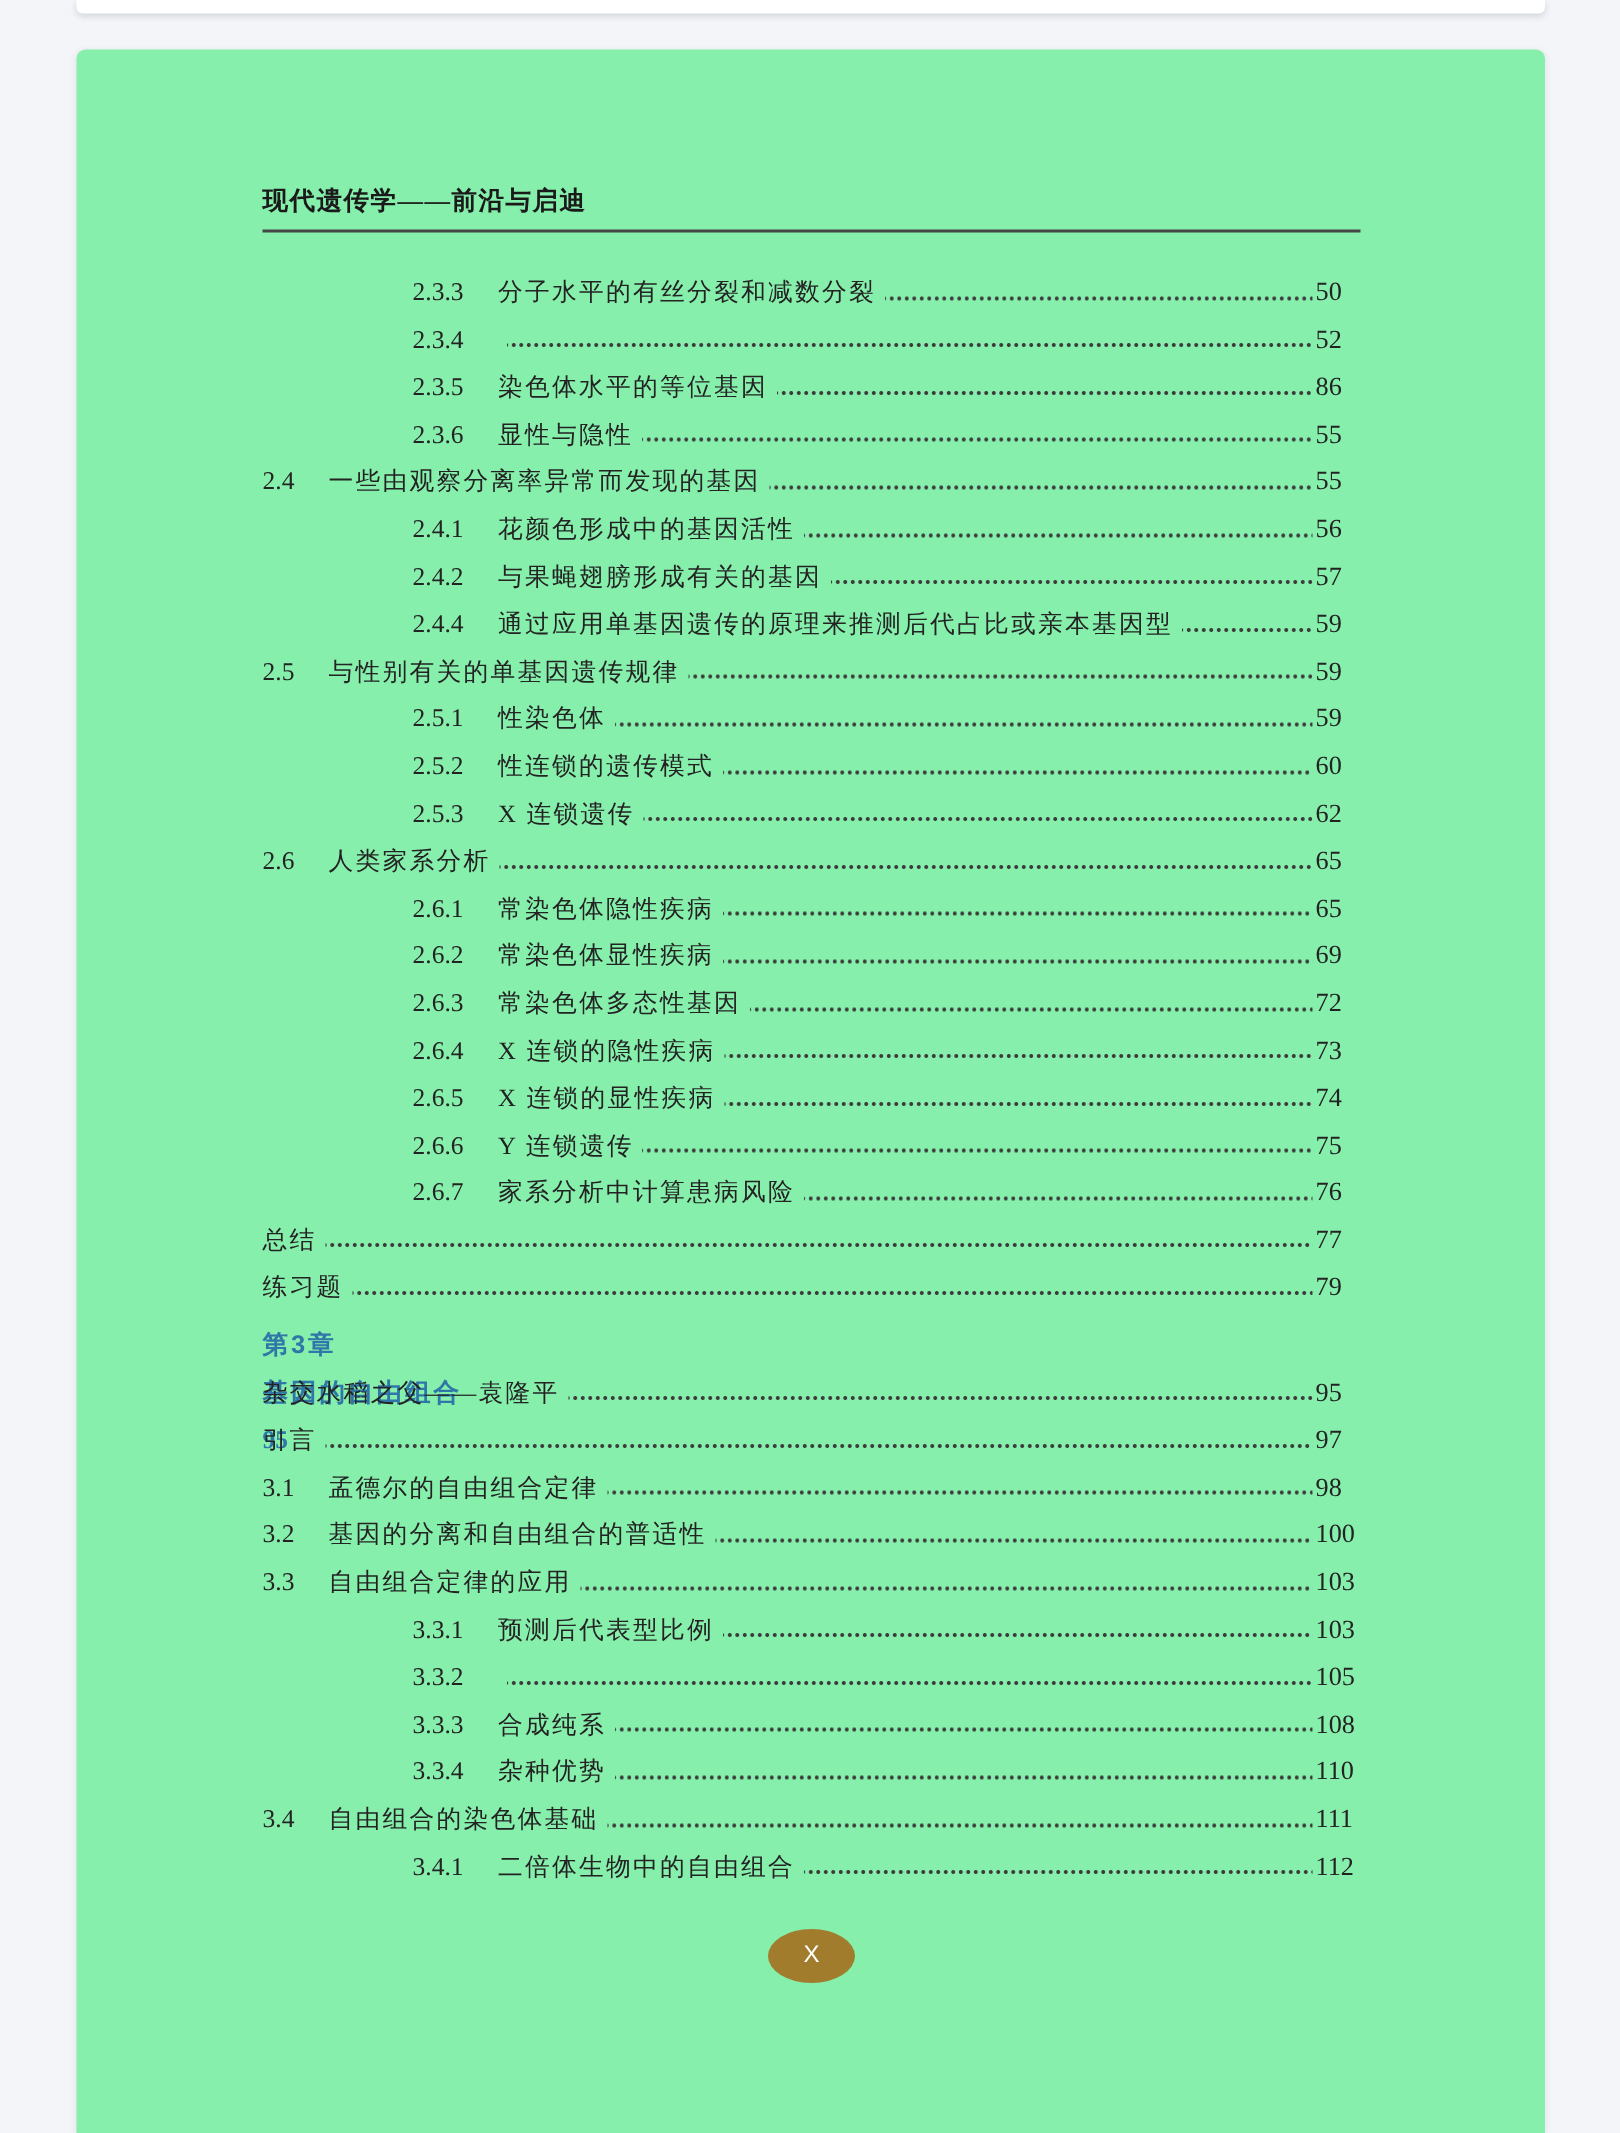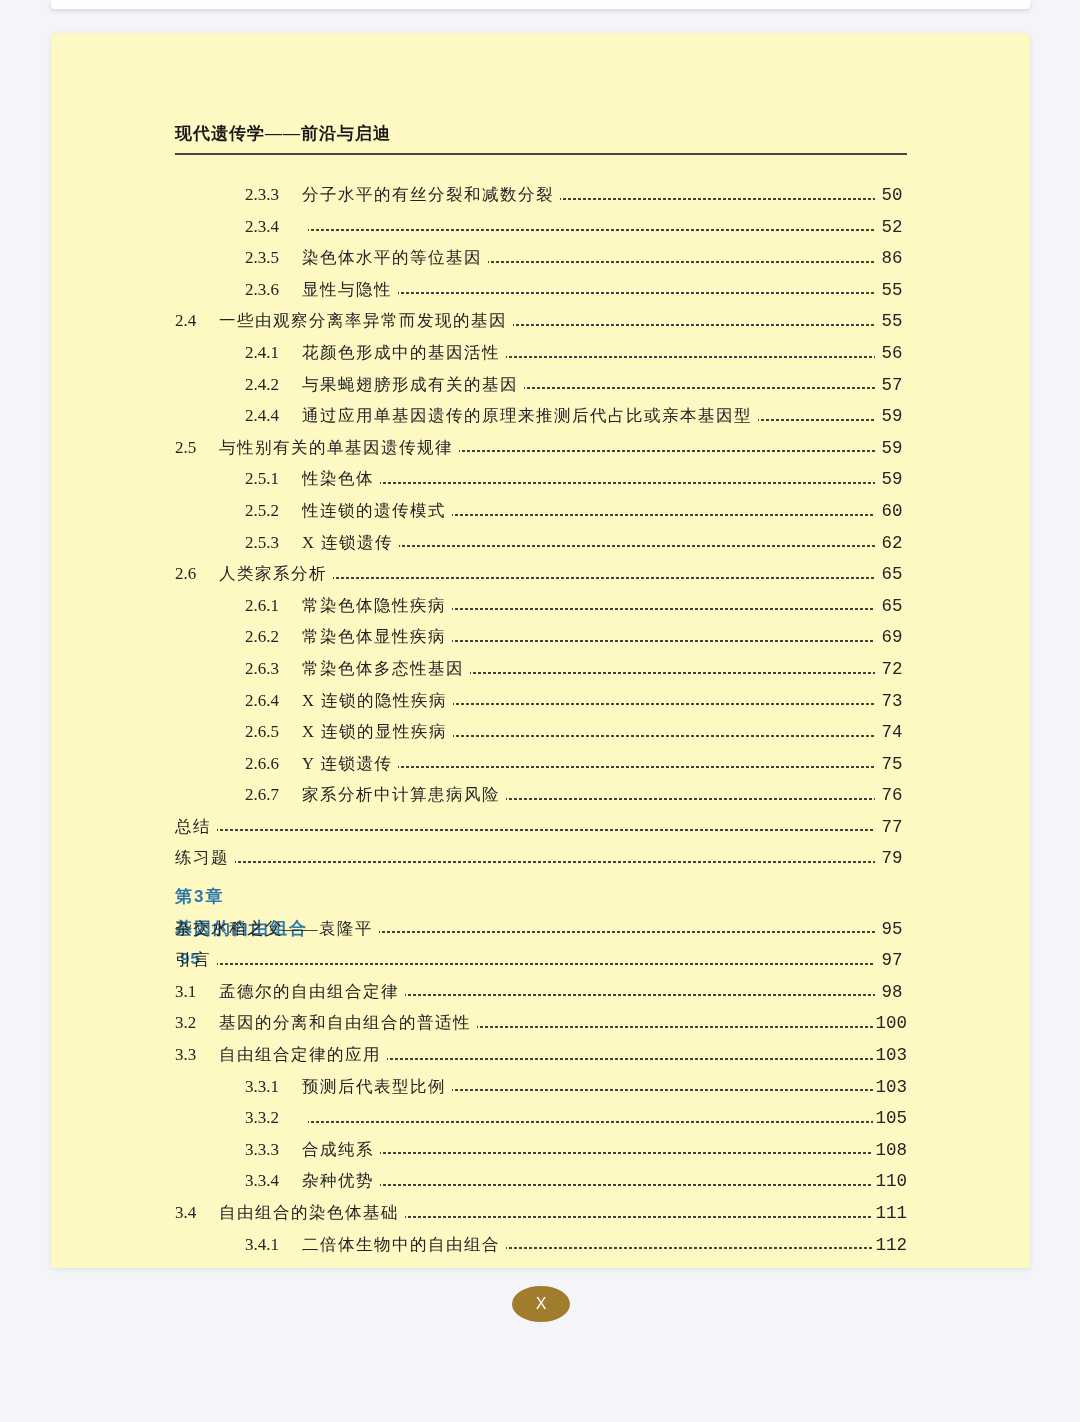--- a/index.html
+++ b/index.html
@@ -17,22 +17,22 @@
     font-family:"Liberation Serif","DejaVu Serif",serif;
     color:var(--text);
     position:relative;
   }
   .prev-page-edge{
     position:absolute;left:51px;top:0;width:979px;height:9px;
     background:#ffffff;border-radius:0 0 4px 4px;
     box-shadow:0 2px 4px rgba(40,50,70,.16);
   }
   .page{
-    position:absolute;left:51px;top:33px;width:979px;height:1235px;
-    background:#fef9c3;border-radius:6px 6px 0 0;
+    position:absolute;left:51px;top:33px;width:979px;height:1389px;
+    background:#86efac;border-radius:6px 6px 0 0;
     box-shadow:0 1px 5px rgba(40,50,70,.10);
   }
   .page-inner{padding:88px 123px 0 124px;}
   .running-head{
     font-size:17px;font-weight:700;letter-spacing:1px;color:#1a1a1a;
     line-height:26px;
   }
   .header-rule{border-top:2px solid var(--rule);margin-top:6px;}
   .toc{margin-top:24px;}
   .toc-row{
@@ -44,26 +44,26 @@
     font-size:17px;
   }
   .toc-row .title{flex:none;letter-spacing:1.5px;}
   .toc-row .leader{
     flex:1;align-self:stretch;margin-left:6px;margin-right:2px;
     background-image:radial-gradient(circle, var(--dotc) 1.1px, transparent 1.5px);
     background-size:5px 4px;background-repeat:repeat-x;
     background-position:left 2px bottom 10px;
   }
   .toc-row .pg{
-    flex:none;min-width:30px;text-align:center;
-    font-family:Liberation Mono, monospace;font-size:17.5px;
+    flex:none;min-width:30px;text-align:left;
+    font-family:Liberation Serif, serif;font-size:17.5px;
   }
   .toc-row.l1{}
   .toc-row.l1 .num{width:44px;}
-  .toc-row.l2{margin-left:70px;}
+  .toc-row.l2{margin-left:100px;}
   .toc-row.l2 .num{width:57px;}
   .toc-row.chapter{
     margin-top:7px;color:var(--chapter-blue);
     font-family:"Liberation Sans","DejaVu Sans",sans-serif;
     font-weight:700;font-size:17px;flex-direction:column;--dotc:var(--chapter-blue);
   }
   .toc-row.chapter .num{
     width:auto;margin-right:14px;letter-spacing:2px;
     font-family:"Liberation Sans","DejaVu Sans",sans-serif;font-size:17px;
   }

